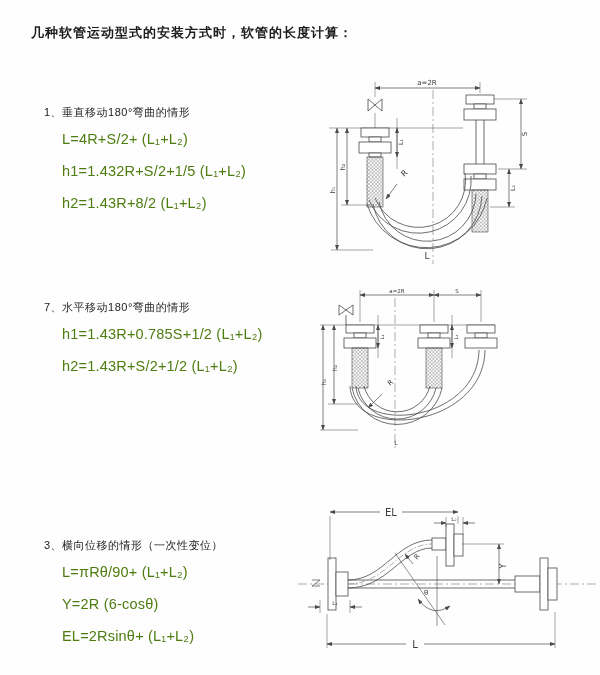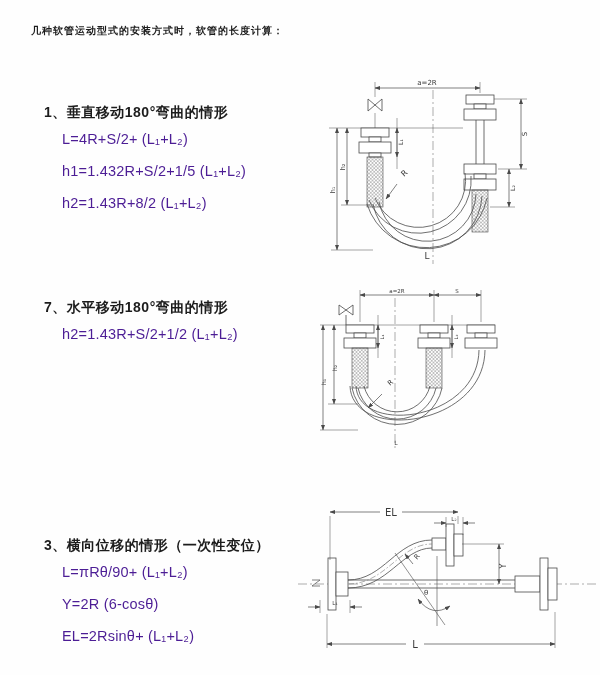--- a/index.html
+++ b/index.html
@@ -1,38 +1,39 @@
 <!DOCTYPE html>
 <html><head>
 <meta charset="utf-8">
 <style>
   html,body{margin:0;padding:0}
   body{width:600px;height:675px;background:#fefefe;position:relative;overflow:hidden;
        font-family:"Liberation Sans","DejaVu Sans",sans-serif;color:#1c1c1c}
-  .title{position:absolute;left:31px;top:24px;font-size:10px;font-weight:700;letter-spacing:1px}
+  .title{position:absolute;left:31px;top:24px;font-size:13px;font-weight:700;letter-spacing:1px}
   .section{position:absolute;left:44px}
-  .sec-heading{font-size:14px;font-weight:700;line-height:18px;margin-bottom:9px;letter-spacing:.5px}
-  .formula{font-size:14.5px;line-height:18px;margin:0 0 14px 18px;letter-spacing:.2px;color:#4c1d95}
+  .sec-heading{font-size:11px;font-weight:400;line-height:18px;margin-bottom:9px;letter-spacing:.5px}
+  .formula{font-size:14.5px;line-height:18px;margin:0 0 14px 18px;letter-spacing:.2px;color:#4d7c0f}
   .diagram{position:absolute}
   .diagram text{font-family:"DejaVu Sans",sans-serif}
 </style>
 </head>
 <body>
 
 <div class="title">几种软管运动型式的安装方式时，软管的长度计算：</div>
 
 <div class="section" style="top:103px">
   <div class="sec-heading">1、垂直移动180°弯曲的情形</div>
   <div class="formula">L=4R+S/2+ (L₁+L₂)</div>
   <div class="formula">h1=1.432R+S/2+1/5 (L₁+L₂)</div>
   <div class="formula">h2=1.43R+8/2 (L₁+L₂)</div>
 </div>
 
 <div class="section" style="top:298px">
   <div class="sec-heading">7、水平移动180°弯曲的情形</div>
+  <div class="formula">h1=1.43R+0.785S+1/2 (L₁+L₂)</div>
   <div class="formula">h2=1.43R+S/2+1/2 (L₁+L₂)</div>
 </div>
 
 <div class="section" style="top:536px">
   <div class="sec-heading">3、横向位移的情形（一次性变位）</div>
   <div class="formula">L=πRθ/90+ (L₁+L₂)</div>
   <div class="formula">Y=2R (6-cosθ)</div>
   <div class="formula">EL=2Rsinθ+ (L₁+L₂)</div>
 </div>
 

